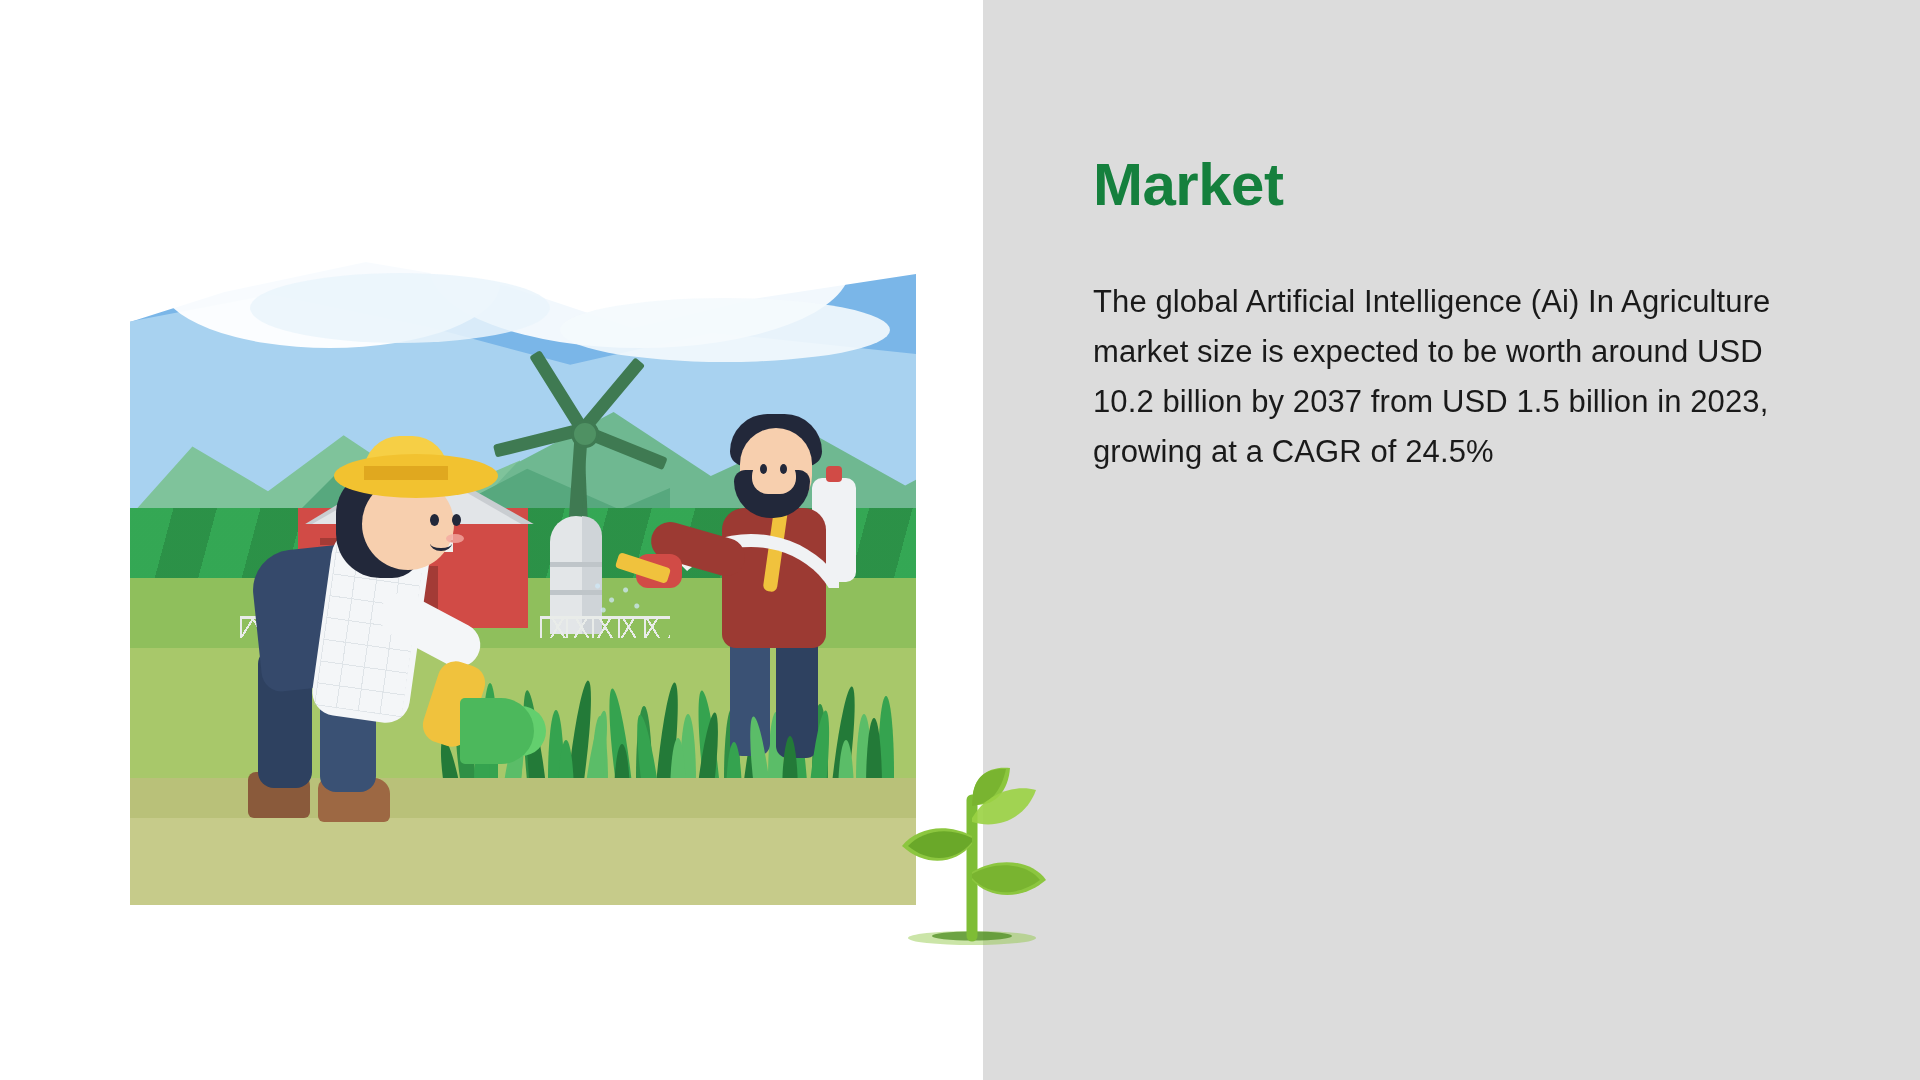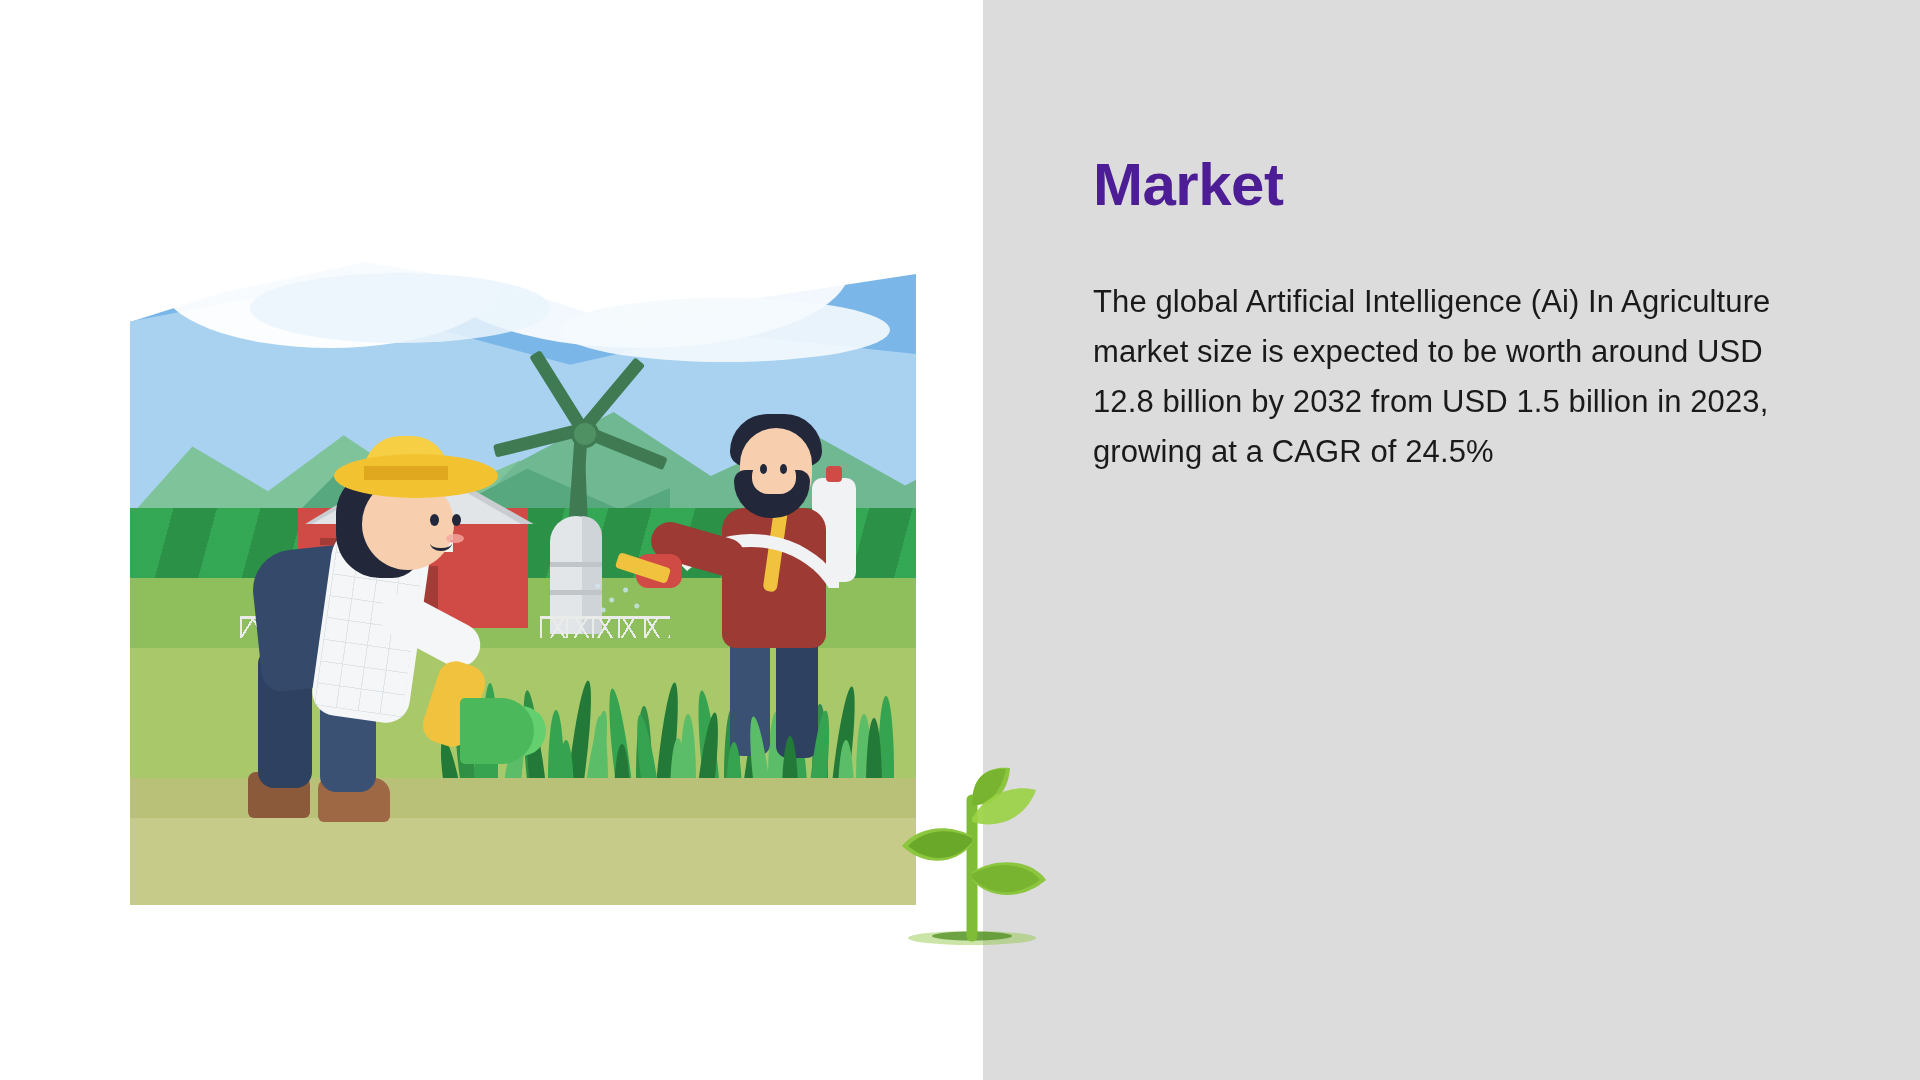--- a/index.html
+++ b/index.html
@@ -140,21 +140,21 @@
                radial-gradient(circle at 80% 70%,#cfe8f7 2px,transparent 3px),
                radial-gradient(circle at 20% 80%,#cfe8f7 2px,transparent 3px);}
 
   
   .sprout{position:absolute;left:886px;top:760px;width:172px;height:190px;z-index:30;}
 
   
   .text-wrap{position:absolute;left:110px;top:150px;width:760px;}
   .title{font-weight:bold;font-size:60px;line-height:1.18;letter-spacing:-0.5px;margin:0;}
   .title .t-green{color:#1c7a17;display:block;}
-  .title .t-red{color:#4c1d95;display:block;}
+  .title .t-red{color:#15803d;display:block;}
   .body-text{
     margin:56px 0 0 0;font-size:31px;line-height:1.62;color:#1a1a1a;
     max-width:700px;letter-spacing:.1px;
   }
 </style>
 </head>
 <body>
 
 <div class="page">
 
@@ -289,21 +289,21 @@
       <div class="w-bunch"></div>
 
     </div>
   </div>
 
   <div class="right-panel">
     <div class="text-wrap">
       <h1 class="title">
         <span class="t-red">Market</span>
       </h1>
-      <p class="body-text">The global Artificial Intelligence (Ai) In Agriculture market size is expected to be worth around USD 12.8 billion by 2032 from USD 1.5 billion in 2023, growing at a CAGR of 24.5%</p>
+      <p class="body-text">The global Artificial Intelligence (Ai) In Agriculture market size is expected to be worth around USD 10.2 billion by 2037 from USD 1.5 billion in 2023, growing at a CAGR of 24.5%</p>
     </div>
   </div>
 
   <div class="sprout">
     <svg viewBox="0 0 172 190" width="172" height="190" aria-hidden="true">
       <ellipse cx="86" cy="178" rx="64" ry="7" fill="#8cc63f" opacity="0.45"></ellipse>
       <ellipse cx="86" cy="176" rx="40" ry="4.5" fill="#4e8c22" opacity="0.75"></ellipse>
       <path d="M86 176 C86 140 86 96 86 40" stroke="#7ebd35" stroke-width="11" fill="none" stroke-linecap="round"></path>
       <path d="M86 44 C86 16 102 6 124 8 C122 34 106 48 86 44 Z" fill="#8cc63f"></path>
       <path d="M86 46 C86 18 98 8 120 9 C115 32 104 44 86 46 Z" fill="#79b430"></path>

